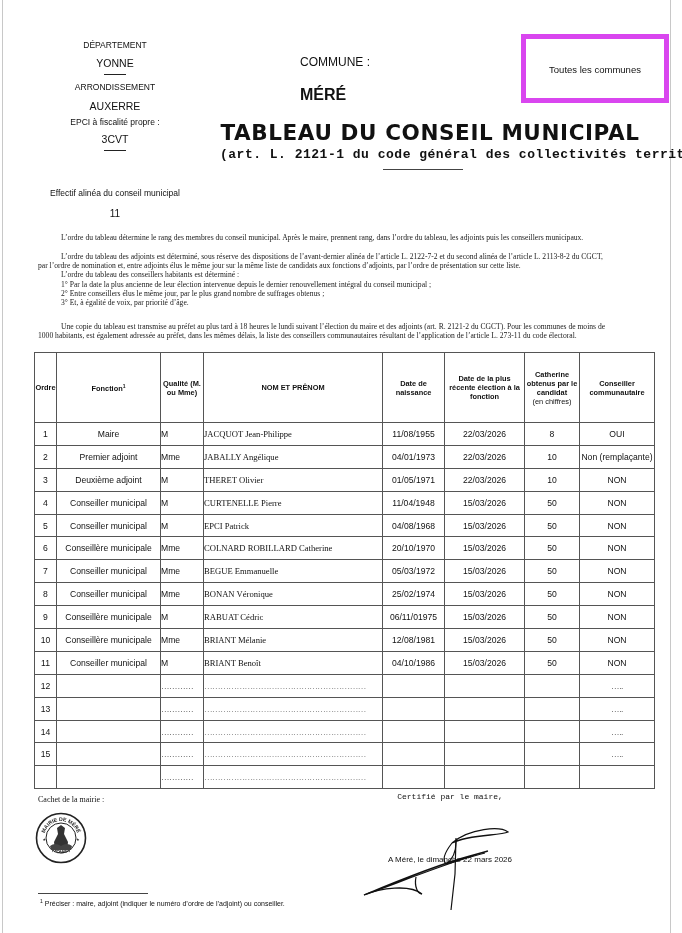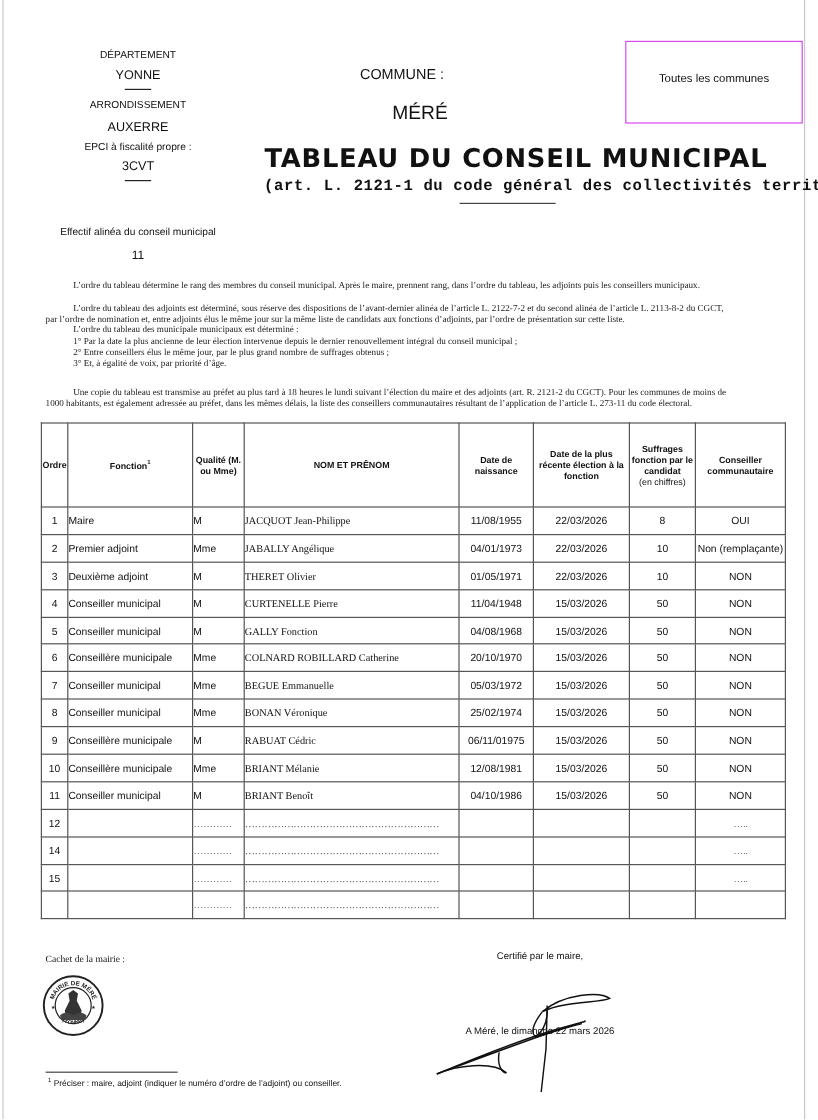--- a/index.html
+++ b/index.html
@@ -6,49 +6,49 @@
   body { width: 682px; height: 933px; position: relative; overflow: hidden; font-family: "Liberation Sans", sans-serif; color: #111; }
   .page-edge-left { position: absolute; left: 2px; top: 0; width: 1px; height: 933px; background: #c8c8c8; }
   .page-edge-right { position: absolute; left: 670px; top: 0; width: 1px; height: 933px; background: #c8c8c8; }
 
   .left-block { position: absolute; left: 40px; top: 40px; width: 150px; text-align: center; }
   .lb-label { font-size: 8.5px; line-height: 11px; }
   .lb-value { font-size: 10.5px; line-height: 14px; margin-top: 5px; }
   .lb-rule { width: 22px; height: 1px; background: #222; margin: 4px auto 7px auto; }
 
   .commune-label { position: absolute; left: 300px; top: 55px; width: 100px; text-align: left; font-size: 12px; }
-  .commune-value { position: absolute; left: 300px; top: 86px; width: 100px; text-align: center; font-size: 16px; }
-
-  .corner-box { position: absolute; left: 521px; top: 34px; width: 148px; height: 69px; border: 1px solid #d946ef; box-sizing: border-box; }
+  .commune-value { position: absolute; left: 300px; top: 86px; width: 100px; text-align: left; font-size: 16px; font-weight: bold; }
+
+  .corner-box { position: absolute; left: 521px; top: 34px; width: 148px; height: 69px; border: 5px solid #d946ef; box-sizing: border-box; }
   .corner-box span { display: block; text-align: center; font-size: 9.5px; margin-top: 25px; }
 
   .main-title { position: absolute; left: 220px; top: 120px; width: 420px; text-align: center; font-family: "DejaVu Sans", sans-serif; font-weight: bold; font-size: 21.5px; letter-spacing: 0.6px; white-space: nowrap; }
   .sub-title { position: absolute; left: 220px; top: 147px; width: 420px; text-align: center; font-family: Liberation Mono, monospace; font-weight: bold; font-size: 13px; letter-spacing: 0.5px; white-space: nowrap; }
   .title-rule { position: absolute; left: 383px; top: 169px; width: 80px; height: 1px; background: #444; }
 
   .effectif-label { position: absolute; left: 40px; top: 188px; width: 150px; text-align: center; font-size: 8.5px; }
   .effectif-value { position: absolute; left: 40px; top: 208px; width: 150px; text-align: center; font-size: 10px; }
 
   .para { position: absolute; font-family: "Liberation Serif", serif; font-size: 7.6px; line-height: 9.4px; color: #1a1a1a; white-space: nowrap; }
 
   table.tbl { position: absolute; left: 34px; top: 352px; border-collapse: collapse; table-layout: fixed; width: 620px; }
   table.tbl th, table.tbl td { border: 1px solid #555; padding: 0; box-sizing: border-box; }
   table.tbl th { height: 70px; font-size: 7.4px; font-weight: bold; text-align: center; line-height: 9px; vertical-align: middle; }
   table.tbl th.bold { font-weight: bold; }
   table.tbl td { height: 22.9px; font-size: 8.6px; vertical-align: middle; }
   td.c-ordre { text-align: center; }
-  td.c-fonction { text-align: left; font-size: 8.6px; white-space: nowrap; }
+  td.c-fonction { text-align: center; font-size: 8.6px; white-space: nowrap; }
   td.c-qualite { text-align: left; padding-left: 3px; }
   td.c-nom { text-align: left; padding-left: 7px; font-family: "Liberation Serif", serif; font-size: 8.4px; white-space: nowrap; }
   td.c-dnaiss, td.c-delec, td.c-suff, td.c-comm { text-align: center; white-space: nowrap; }
   td.dots { color: #666; font-size: 7px; letter-spacing: -0.5px; overflow: hidden; white-space: nowrap; }
   sup { font-size: 5px; }
 
   .cachet-label { position: absolute; left: 38px; top: 795px; font-family: "Liberation Serif", serif; font-size: 8px; }
-  .certifie { position: absolute; left: 380px; top: 792px; width: 140px; text-align: center; font-size: 8px; }
+  .certifie { position: absolute; left: 380px; top: 792px; width: 140px; text-align: center; font-size: 8px; font-family: Liberation Mono, monospace; }
   .fait-a { position: absolute; left: 360px; top: 811px; width: 180px; text-align: center; font-size: 8px; margin-top: 44px; }
 
   .stamp { position: absolute; left: 35px; top: 812px; width: 52px; height: 52px; }
   .signature { position: absolute; left: 360px; top: 822px; width: 170px; height: 90px; }
 
   .fn-rule { position: absolute; left: 38px; top: 893px; width: 110px; height: 1px; background: #444; }
   .footnote { position: absolute; left: 40px; top: 898px; font-size: 7px; }
 </style>
 </head>
 <body>
@@ -77,21 +77,21 @@
   <span>Toutes les communes</span>
 </div>
 
 <div class="main-title">TABLEAU DU CONSEIL MUNICIPAL</div>
 <div class="sub-title">(art. L. 2121-1 du code général des  collectivités territoriales – CGCT)</div>
 <div class="title-rule"></div>
 
 <div class="para" style="left:61px; top:233px;">L’ordre du tableau détermine le rang des membres du conseil municipal. Après le maire, prennent rang, dans l’ordre du tableau, les adjoints puis les conseillers municipaux.</div>
 <div class="para" style="left:61px; top:252px;">L’ordre du tableau des adjoints est déterminé, sous réserve des dispositions de l’avant-dernier alinéa de l’article L. 2122-7-2 et du second alinéa de l’article L. 2113-8-2 du CGCT,</div>
 <div class="para" style="left:38px; top:261px;">par l’ordre de nomination et, entre adjoints élus le même jour sur la même liste de candidats aux fonctions d’adjoints, par l’ordre de présentation sur cette liste.</div>
-<div class="para" style="left:61px; top:270px;">L’ordre du tableau des municipale municipaux est déterminé :</div>
+<div class="para" style="left:61px; top:270px;">L’ordre du tableau des conseillers habitants est déterminé :</div>
 <div class="para" style="left:61px; top:280px;">1° Par la date la plus ancienne de leur élection intervenue depuis le dernier renouvellement intégral du conseil municipal ;</div>
 <div class="para" style="left:61px; top:289px;">2° Entre conseillers élus le même jour, par le plus grand nombre de suffrages obtenus ;</div>
 <div class="para" style="left:61px; top:298px;">3° Et, à égalité de voix, par priorité d’âge.</div>
 <div class="para" style="left:61px; top:322px;">Une copie du tableau est transmise au préfet au plus tard à 18 heures le lundi suivant l’élection du maire et des adjoints (art. R. 2121-2 du CGCT). Pour les communes de moins de</div>
 <div class="para" style="left:38px; top:331px;">1000 habitants, est également adressée au préfet, dans les mêmes délais, la liste des conseillers communautaires résultant de l’application de l’article L. 273-11 du code électoral.</div>
 
 <table class="tbl">
   <colgroup>
     <col style="width:22px">
       <col style="width:104px">
@@ -103,21 +103,21 @@
       <col style="width:75px">
   </colgroup>
   <thead>
     <tr>
       <th><span>Ordre</span></th>
       <th><span>Fonction</span><sup>1</sup></th>
       <th class="bold"><span>Qualité (M. ou Mme)</span></th>
       <th class="bold"><span>NOM ET PRÊNOM</span></th>
       <th class="bold"><span>Date de naissance</span></th>
       <th class="bold"><span>Date de la plus récente élection à la fonction</span></th>
-      <th class="bold"><span>Suffrages fonction par le candidat</span><br><span style="font-weight:normal">(en chiffres)</span></th>
+      <th class="bold"><span>Catherine obtenus par le candidat</span><br><span style="font-weight:normal">(en chiffres)</span></th>
       <th class="bold"><span>Conseiller communautaire</span></th>
     </tr>
   </thead>
   <tbody id="tbody">
       <tr>
         <td class="c-ordre">1</td>
         <td class="c-fonction">Maire</td>
         <td class="c-qualite">M</td>
         <td class="c-nom">JACQUOT Jean-Philippe</td>
         <td class="c-dnaiss">11/08/1955</td>
@@ -152,21 +152,21 @@
         <td class="c-nom">CURTENELLE Pierre</td>
         <td class="c-dnaiss">11/04/1948</td>
         <td class="c-delec">15/03/2026</td>
         <td class="c-suff">50</td>
         <td class="c-comm">NON</td>
       </tr>
       <tr>
         <td class="c-ordre">5</td>
         <td class="c-fonction">Conseiller municipal</td>
         <td class="c-qualite">M</td>
-        <td class="c-nom">GALLY Fonction</td>
+        <td class="c-nom">EPCI Patrick</td>
         <td class="c-dnaiss">04/08/1968</td>
         <td class="c-delec">15/03/2026</td>
         <td class="c-suff">50</td>
         <td class="c-comm">NON</td>
       </tr>
       <tr>
         <td class="c-ordre">6</td>
         <td class="c-fonction">Conseillère municipale</td>
         <td class="c-qualite">Mme</td>
         <td class="c-nom">COLNARD ROBILLARD Catherine</td>
@@ -220,20 +220,30 @@
         <td class="c-fonction">Conseiller municipal</td>
         <td class="c-qualite">M</td>
         <td class="c-nom">BRIANT Benoît</td>
         <td class="c-dnaiss">04/10/1986</td>
         <td class="c-delec">15/03/2026</td>
         <td class="c-suff">50</td>
         <td class="c-comm">NON</td>
       </tr>
       <tr>
         <td class="c-ordre">12</td>
+        <td class="c-fonction"></td>
+        <td class="c-qualite dots">…………</td>
+        <td class="c-nom dots">……………………………………………………</td>
+        <td class="c-dnaiss"></td>
+        <td class="c-delec"></td>
+        <td class="c-suff"></td>
+        <td class="c-comm dots">…..</td>
+      </tr>
+      <tr>
+        <td class="c-ordre">13</td>
         <td class="c-fonction"></td>
         <td class="c-qualite dots">…………</td>
         <td class="c-nom dots">……………………………………………………</td>
         <td class="c-dnaiss"></td>
         <td class="c-delec"></td>
         <td class="c-suff"></td>
         <td class="c-comm dots">…..</td>
       </tr>
       <tr>
         <td class="c-ordre">14</td>

